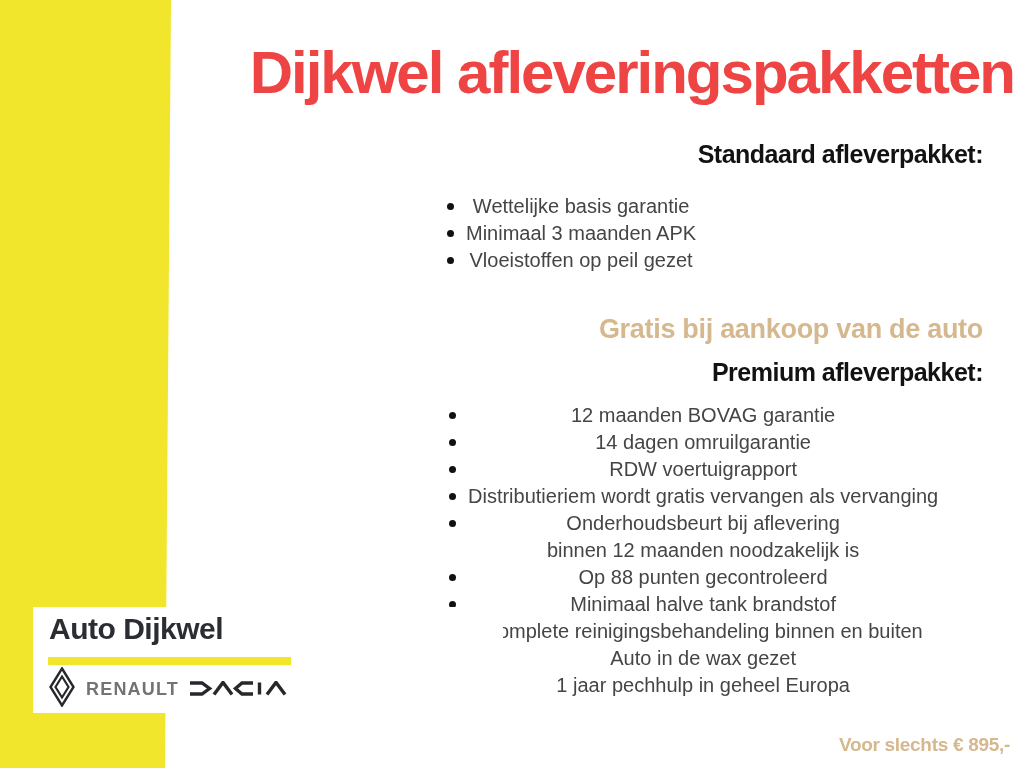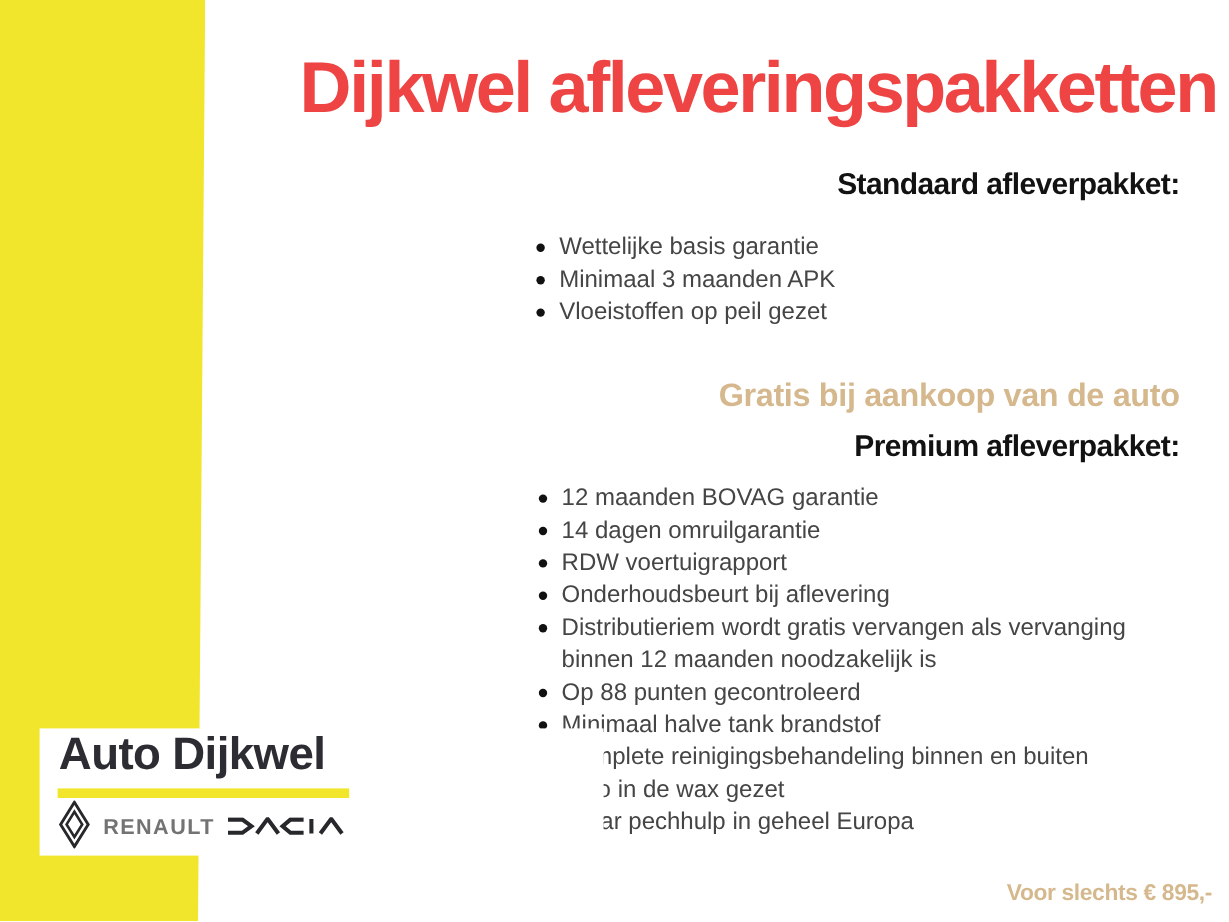--- a/index.html
+++ b/index.html
@@ -45,21 +45,21 @@
     font-size:27px; font-weight:700; letter-spacing:-0.3px;
     color:#D5B88D; line-height:34px; white-space:nowrap;margin-top:24px;
   }
   .price-line {
     position:absolute; right:14px; top:728px;
     font-size:19px; font-weight:700; letter-spacing:-0.3px;
     color:#D5B88D; line-height:34px; white-space:nowrap;
   }
 
   
-  ul.bullets { list-style:none; position:absolute; }
+  ul.bullets { list-style:none; position:absolute;text-align:center; }
   ul.bullets li {
     position:relative;
     font-size:20px; line-height:27px; color:#454545;
     padding-left:19px; white-space:nowrap;
   }
   ul.bullets li::before {
     content:""; position:absolute; left:0; top:10px;
     width:7px; height:7px; border-radius:50%;
     background:#111111;
   }
@@ -68,21 +68,21 @@
   .list-premium   { left:449px; top:402px; }
 
   
   .logo-card {
     position:absolute; left:33px; top:607px;
     width:470px; height:106px;
     background:#ffffff;
   }
   .dealer-name {
     position:absolute; left:16px; top:-1px;
-    font-size:38px; font-weight:700; letter-spacing:-0.5px;
+    font-size:30px; font-weight:700; letter-spacing:-0.5px;
     color:#2B2D33; line-height:46px; white-space:nowrap;
   }
   .yellow-divider {
     position:absolute; left:15px; top:50px;
     width:243px; height:8px; background:#F1E62B;
   }
   .renault-logo { position:absolute; left:16px; top:60px; }
   .renault-wordmark {
     position:absolute; left:53px; top:73px;
     font-size:18px; font-weight:700; letter-spacing:1.2px;
@@ -108,22 +108,22 @@
   </ul>
 
   <div class="tagline">Gratis bij aankoop van de auto</div>
 
   <h2 class="sec-heading heading-premium">Premium afleverpakket:</h2>
 
   <ul class="bullets list-premium">
     <li>12 maanden BOVAG garantie</li>
     <li>14 dagen omruilgarantie</li>
     <li>RDW voertuigrapport</li>
+    <li>Distributieriem wordt gratis vervangen als vervanging</li>
     <li>Onderhoudsbeurt bij aflevering</li>
-    <li>Distributieriem wordt gratis vervangen als vervanging</li>
     <li class="cont">binnen 12 maanden noodzakelijk is</li>
     <li>Op 88 punten gecontroleerd</li>
     <li>Minimaal halve tank brandstof</li>
     <li>Complete reinigingsbehandeling binnen en buiten</li>
     <li class="cont">Auto in de wax gezet</li>
     <li>1 jaar pechhulp in geheel Europa</li>
   </ul>
 
   <div class="price-line">Voor slechts € 895,-</div>
 

